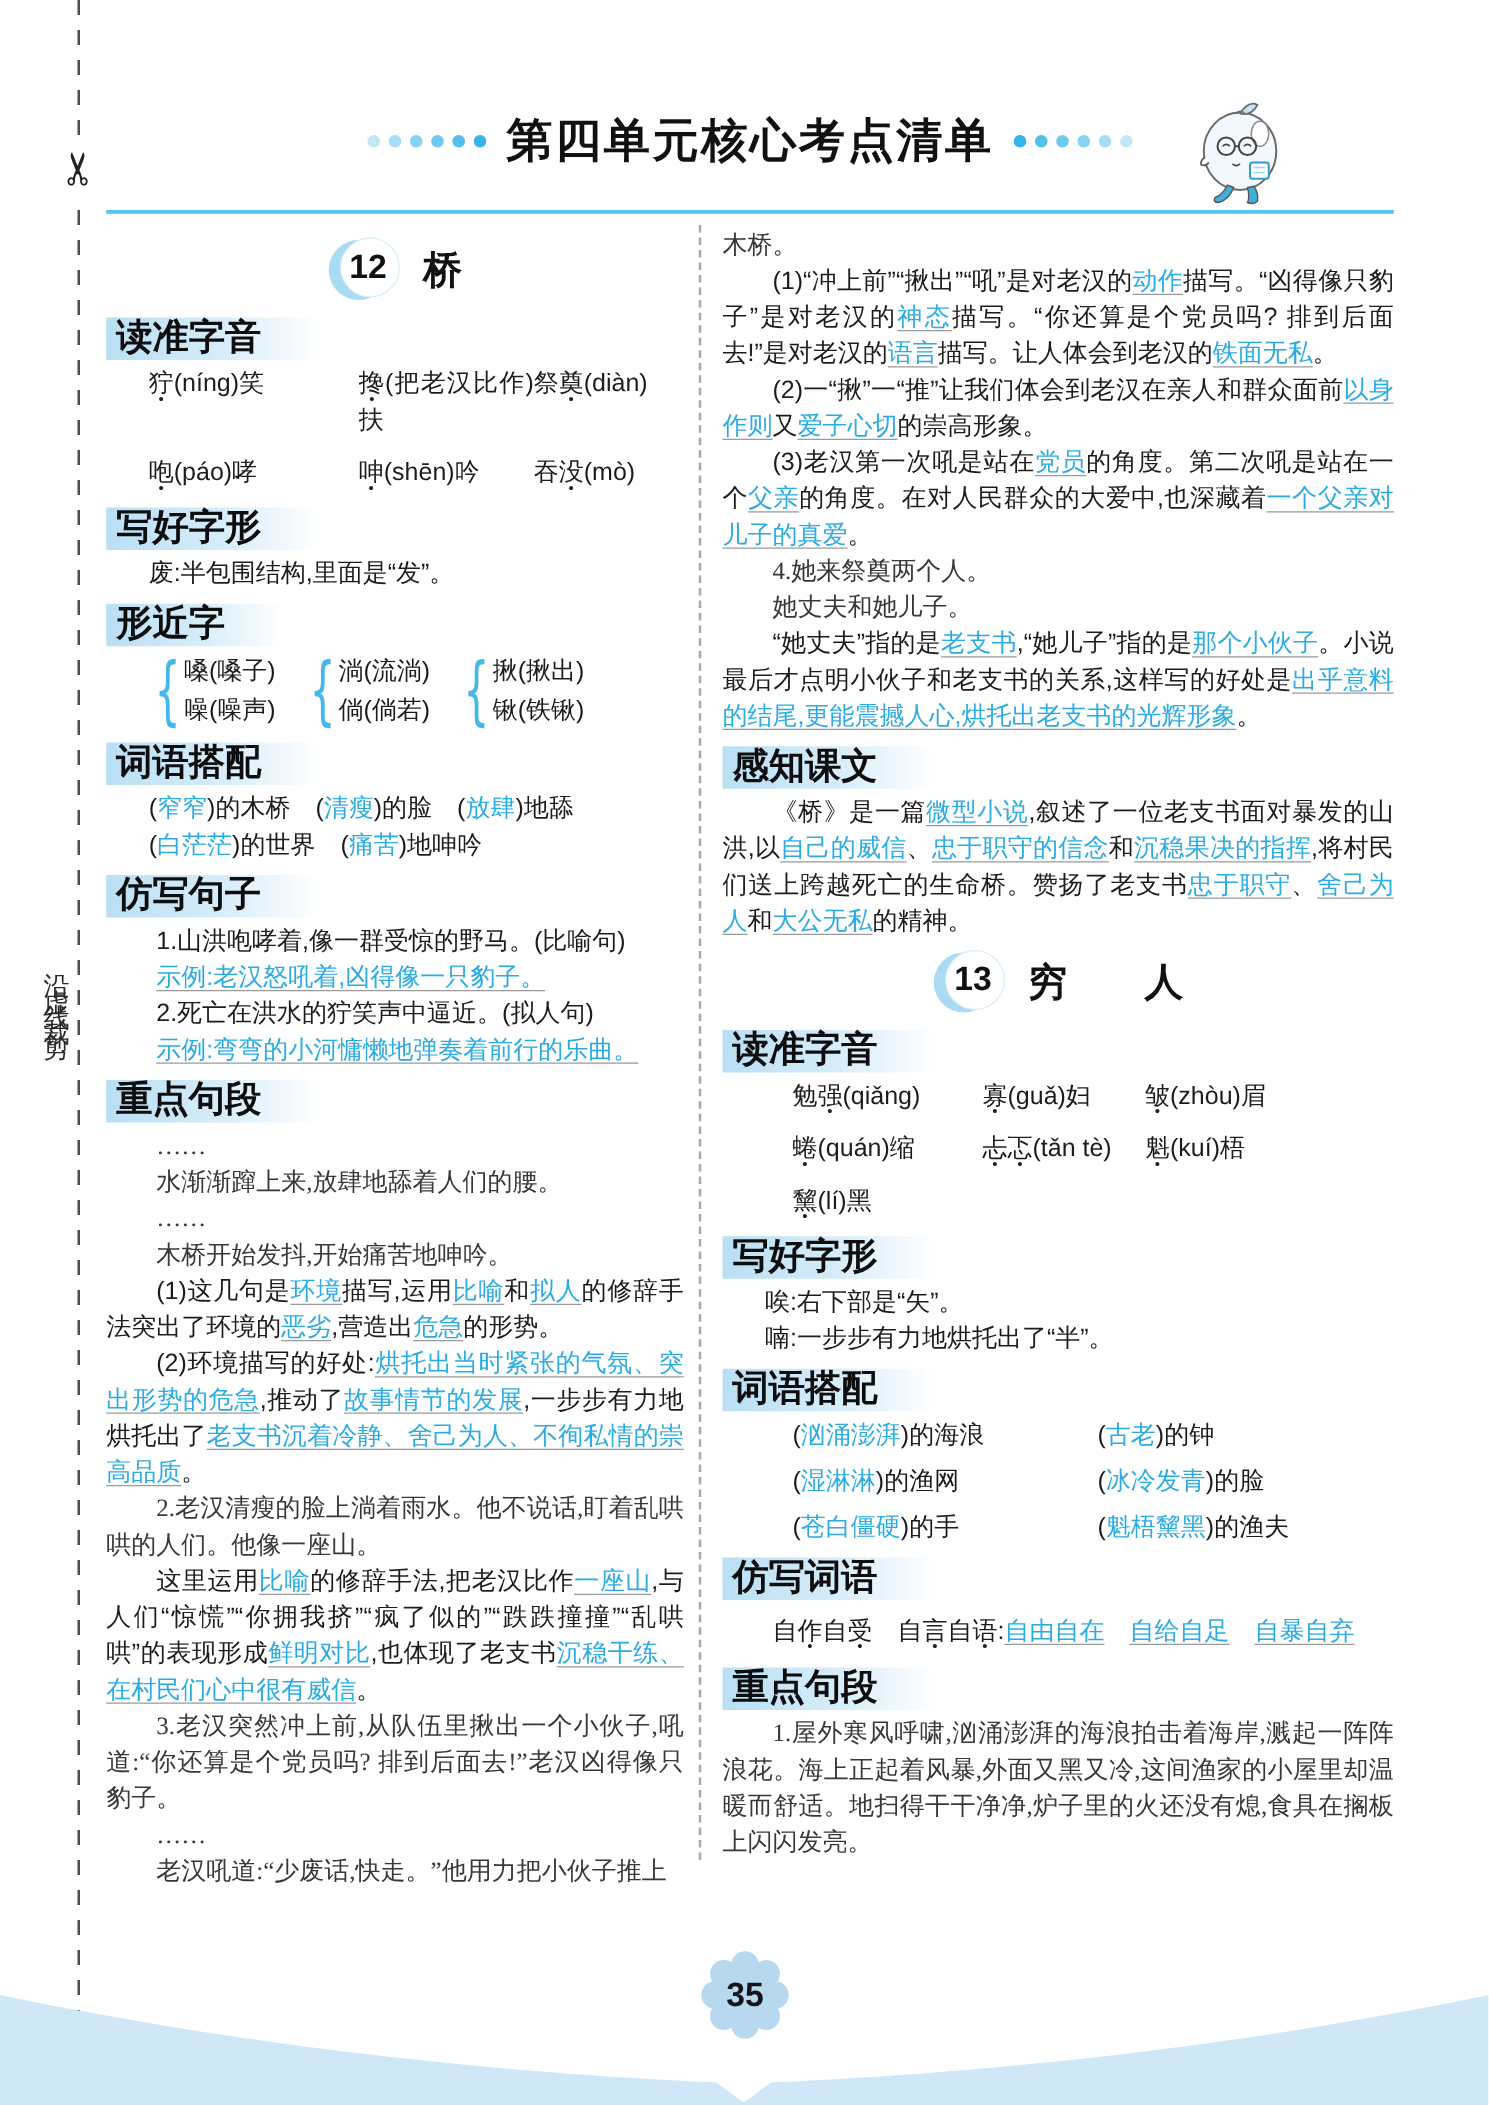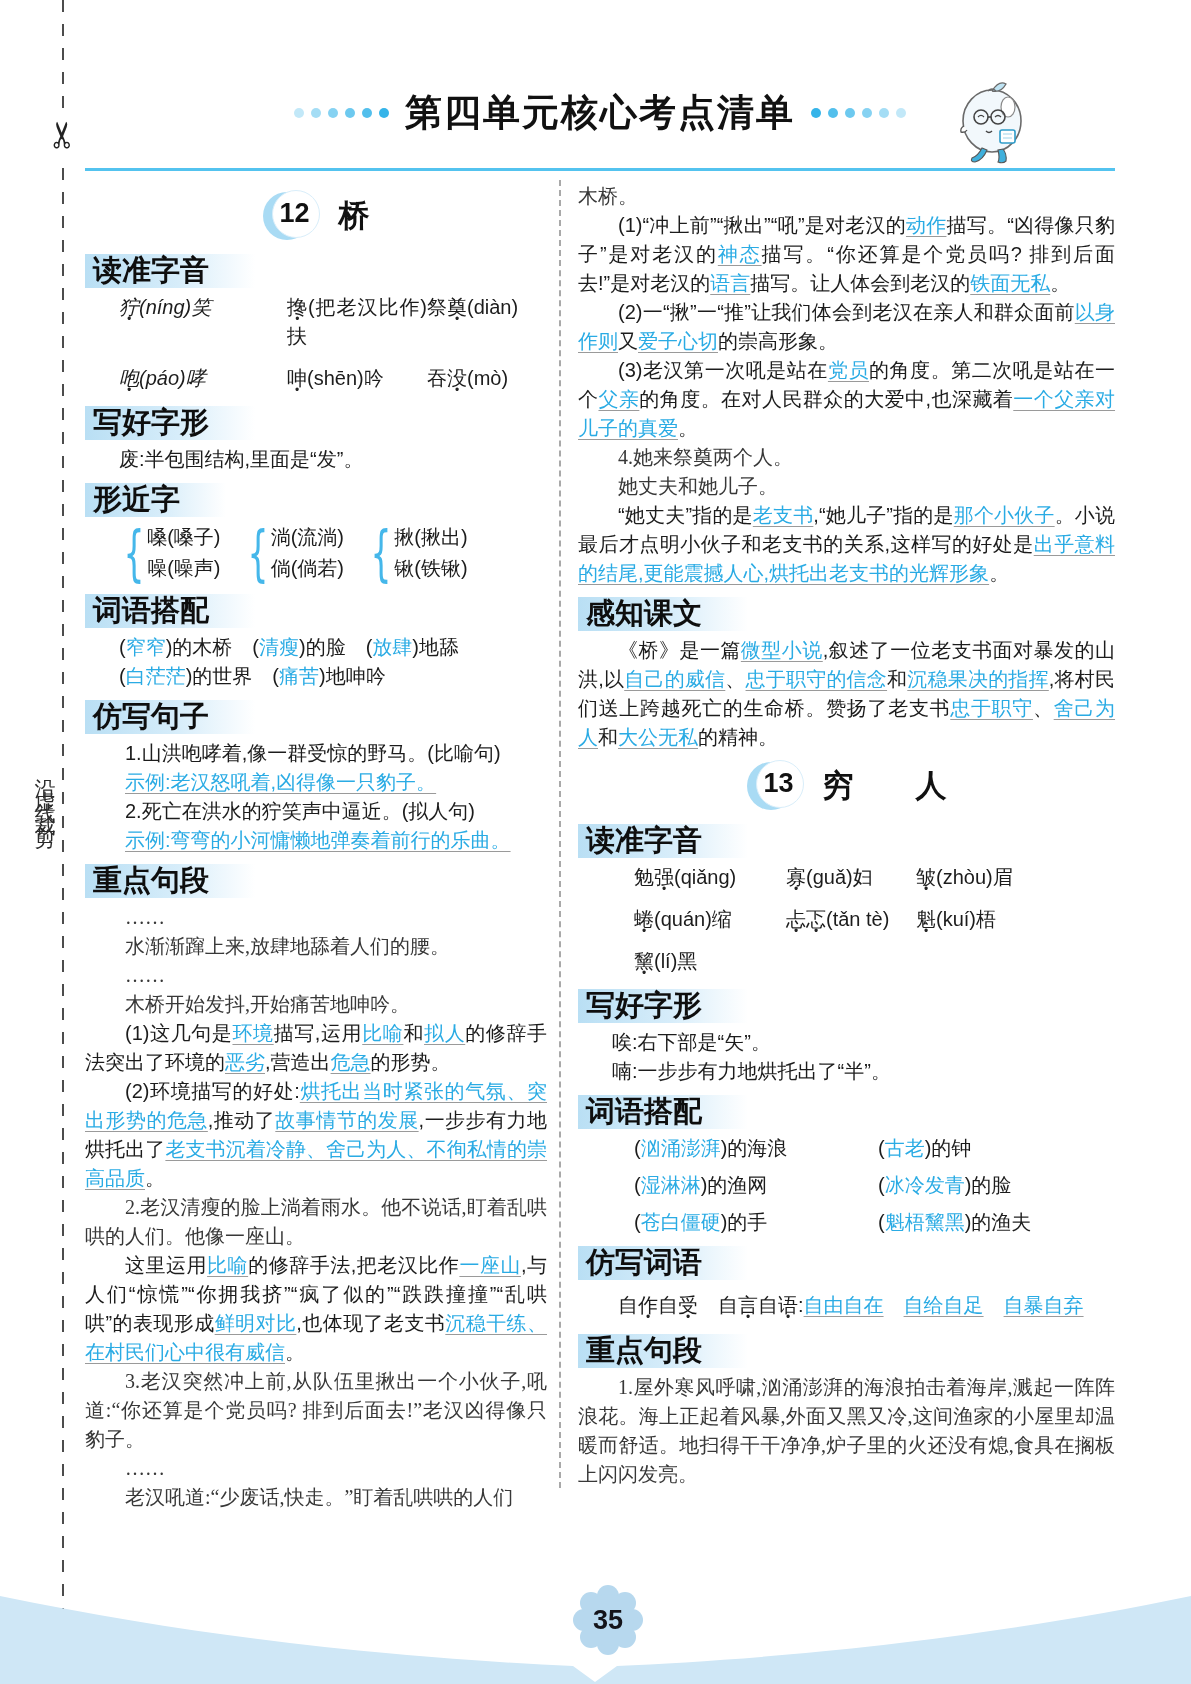--- a/index.html
+++ b/index.html
@@ -58,42 +58,42 @@
   .lesson-line{display:flex;justify-content:center;align-items:center;gap:20px;margin:4px 0 10px;height:58px;}
   .lesson-badge{position:relative;width:56px;height:50px;flex:0 0 auto;}
   .badge-ring{position:absolute;left:0;top:2px;width:48px;height:48px;border-radius:50%;background:#a9dbf4;}
   .badge-inner{position:absolute;left:9px;top:0;width:46px;height:46px;border-radius:50%;
                background:#fff;border:1px solid #d9eefa;}
   .badge-num{position:absolute;left:9px;top:0;width:46px;height:47px;display:flex;align-items:center;
              justify-content:center;font-weight:700;font-size:27px;color:#111;}
   .lesson-name{font-size:31px;font-weight:800;color:#111;}
 
   .pinyin-row{display:flex;margin:3px 0 13px;padding-left:34px;}
-  .col-left .pinyin-row .cell:nth-child(1){width:168px;font-style:italic;}
+  .col-left .pinyin-row .cell:nth-child(1){width:168px;}
   .col-left .pinyin-row .cell:nth-child(2){width:140px;}
   .col-left .pinyin-row .cell:nth-child(3){flex:1;}
   .col-right .pinyin-row{padding-left:56px;}
   .col-right .pinyin-row .cell:nth-child(1){width:152px;}
   .col-right .pinyin-row .cell:nth-child(2){width:130px;}
   .col-right .pinyin-row .cell:nth-child(3){flex:1;}
 
   .pair-row{display:flex;margin:2px 0 8px;padding-left:56px;}
   .pair-row .cell:first-child{width:244px;}
   .pair-row .cell:last-child{flex:1;}
 
   .brace-row{display:flex;gap:26px;padding-left:38px;margin:4px 0 10px;}
   .brace-group{display:flex;align-items:center;}
   .brace-mark{color:#45b7ea;font-size:60px;font-weight:400;line-height:1;
               transform:scaleX(.55);margin:0 -6px 0 -8px;font-family:"DejaVu Sans",sans-serif;}
   .brace-lines{display:flex;flex-direction:column;line-height:31px;font-size:20px;}
 
   
   .footer{position:absolute;left:0;bottom:0;width:1191px;height:140px;}
-  .badge35{position:absolute;left:564px;top:1558px;width:88px;height:100px;background:#fff;
-           display:flex;align-items:flex-end;justify-content:center;}
+  .badge35{position:absolute;left:552px;top:1558px;width:88px;height:100px;background:#fff;
+           display:flex;align-items:flex-start;justify-content:center;}
 </style>
 </head>
 <body>
 
 <div class="page">
 
   <div class="cutline"></div>
   <div class="scissors">✂</div>
   <div class="cut-text">沿虚线裁剪</div>
 
@@ -195,21 +195,21 @@
       <p class="kai"><span>……</span></p>
       <p class="kai"><span>水渐渐蹿上来,放肆地舔着人们的腰。</span></p>
       <p class="kai"><span>……</span></p>
       <p class="kai"><span>木桥开始发抖,开始痛苦地呻吟。</span></p>
       <p><span>(1)这几句是</span><span class="hl u">环境</span><span>描写,运用</span><span class="hl u">比喻</span><span>和</span><span class="hl u">拟人</span><span>的修辞手法突出了环境的</span><span class="hl u">恶劣</span><span>,营造出</span><span class="hl u">危急</span><span>的形势。</span></p>
       <p><span>(2)环境描写的好处:</span><span class="hl u">烘托出当时紧张的气氛、突出形势的危急</span><span>,推动了</span><span class="hl u">故事情节的发展</span><span>,一步步有力地烘托出了</span><span class="hl u">老支书沉着冷静、舍己为人、不徇私情的崇高品质</span><span>。</span></p>
       <p class="kai"><span>2.老汉清瘦的脸上淌着雨水。他不说话,盯着乱哄哄的人们。他像一座山。</span></p>
       <p><span>这里运用</span><span class="hl u">比喻</span><span>的修辞手法,把老汉比作</span><span class="hl u">一座山</span><span>,与人们“惊慌”“你拥我挤”“疯了似的”“跌跌撞撞”“乱哄哄”的表现形成</span><span class="hl u">鲜明对比</span><span>,也体现了老支书</span><span class="hl u">沉稳干练、在村民们心中很有威信</span><span>。</span></p>
       <p class="kai"><span>3.老汉突然冲上前,从队伍里揪出一个小伙子,吼道:“你还算是个党员吗? 排到后面去!”老汉凶得像只豹子。</span></p>
       <p class="kai"><span>……</span></p>
-      <p class="kai"><span>老汉吼道:“少废话,快走。”盯着乱哄哄的人们</span></p>
+      <p class="kai"><span>老汉吼道:“少废话,快走。”他用力把小伙子推上</span></p>
     </div>
   <div class="col col-right">
       <p class="kai noind"><span>木桥。</span></p>
       <p><span>(1)“冲上前”“揪出”“吼”是对老汉的</span><span class="hl u">动作</span><span>描写。“凶得像只豹子”是对老汉的</span><span class="hl u">神态</span><span>描写。“你还算是个党员吗? 排到后面去!”是对老汉的</span><span class="hl u">语言</span><span>描写。让人体会到老汉的</span><span class="hl u">铁面无私</span><span>。</span></p>
       <p><span>(2)一“揪”一“推”让我们体会到老汉在亲人和群众面前</span><span class="hl u">以身作则</span><span>又</span><span class="hl u">爱子心切</span><span>的崇高形象。</span></p>
       <p><span>(3)老汉第一次吼是站在</span><span class="hl u">党员</span><span>的角度。第二次吼是站在一个</span><span class="hl u">父亲</span><span>的角度。在对人民群众的大爱中,也深藏着</span><span class="hl u">一个父亲对儿子的真爱</span><span>。</span></p>
       <p class="kai"><span>4.她来祭奠两个人。</span></p>
       <p class="kai"><span>她丈夫和她儿子。</span></p>
       <p><span>“她丈夫”指的是</span><span class="hl u">老支书</span><span>,“她儿子”指的是</span><span class="hl u">那个小伙子</span><span>。小说最后才点明小伙子和老支书的关系,这样写的好处是</span><span class="hl u">出乎意料的结尾,更能震撼人心,烘托出老支书的光辉形象</span><span>。</span></p>
       <div class="section-h"><span class="section-label">感知课文</span></div>

